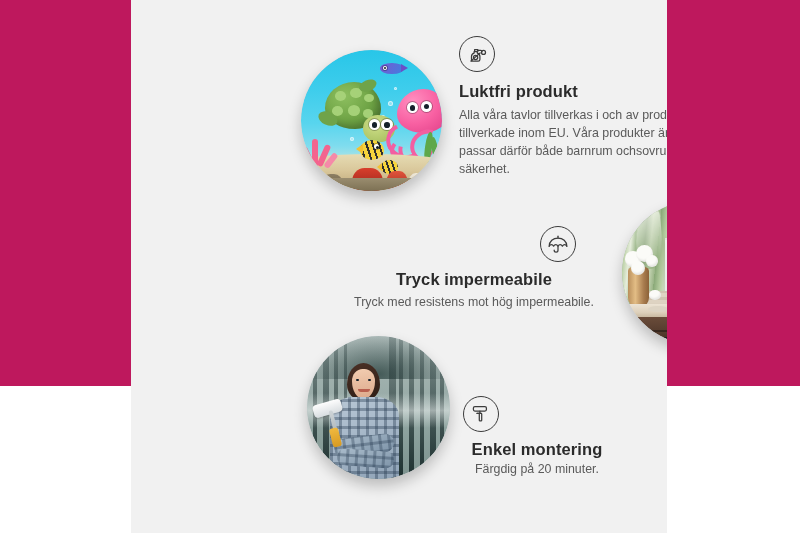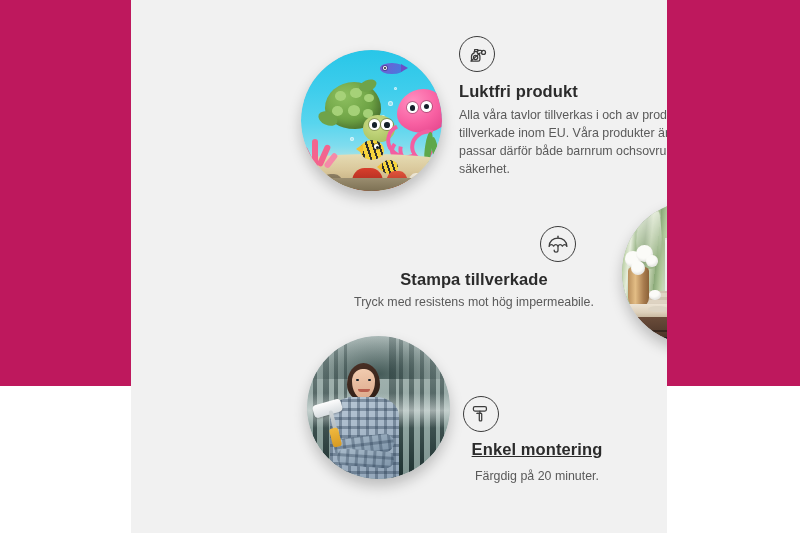--- a/index.html
+++ b/index.html
@@ -307,21 +307,21 @@
     display: flex; justify-content: flex-end; padding-right: 26px; margin-bottom: 8px;
   }
   .feature-waterproof .f-title { margin-bottom: 5px; }
   .feature-waterproof .f-body { white-space: nowrap; }
 
   
   .feature-easy { left: 318px; top: 396px; width: 176px; text-align: center; }
   .feature-easy .icon-row {
     display: flex; justify-content: flex-start; padding-left: 14px; margin-bottom: 8px;
   }
-  .feature-easy .f-title { margin-bottom: 9px; text-decoration: underline; }
+  .feature-easy .f-title { margin-bottom: 2px; }
   .feature-easy .f-body { white-space: nowrap; }
 </style>
 </head>
 <body>
 
 <div class="stage">
   <div class="panel">
 
     <div class="photo photo-sea">
       <div class="inner">
@@ -480,21 +480,21 @@
             <path d="M3.2 14.2c0-4.85 3.94-8.2 8.8-8.2s8.8 3.35 8.8 8.2"></path>
 
             <path d="M3.2 14.2c1.1-2.0 3.3-2.0 4.4 0 1.1-2.0 3.3-2.0 4.4 0 1.1-2.0 3.3-2.0 4.4 0 1.1-2.0 3.3-2.0 4.4 0"></path>
 
             <path d="M12 6V4.2"></path>
 
             <path d="M12 14.2v4.0c0 1.05-.86 1.9-1.92 1.9-1.06 0-1.92-.85-1.92-1.9"></path>
           </svg>
         </div>
       </div>
-      <p class="f-title">Stampa tillverkade</p>
+      <p class="f-title">Tryck impermeabile</p>
       <p class="f-body">Tryck med resistens mot hög impermeabile.</p>
     </div>
 
     <div class="feature feature-easy">
       <div class="icon-row">
         <div class="icon-circle">
           <svg width="24" height="24" viewBox="0 0 24 24" fill="none" stroke="#3c3c3c" stroke-width="1.25" stroke-linecap="round" stroke-linejoin="round">
 
             <rect x="4.4" y="4.6" width="13.0" height="4.4" rx="1.5"></rect>
 

